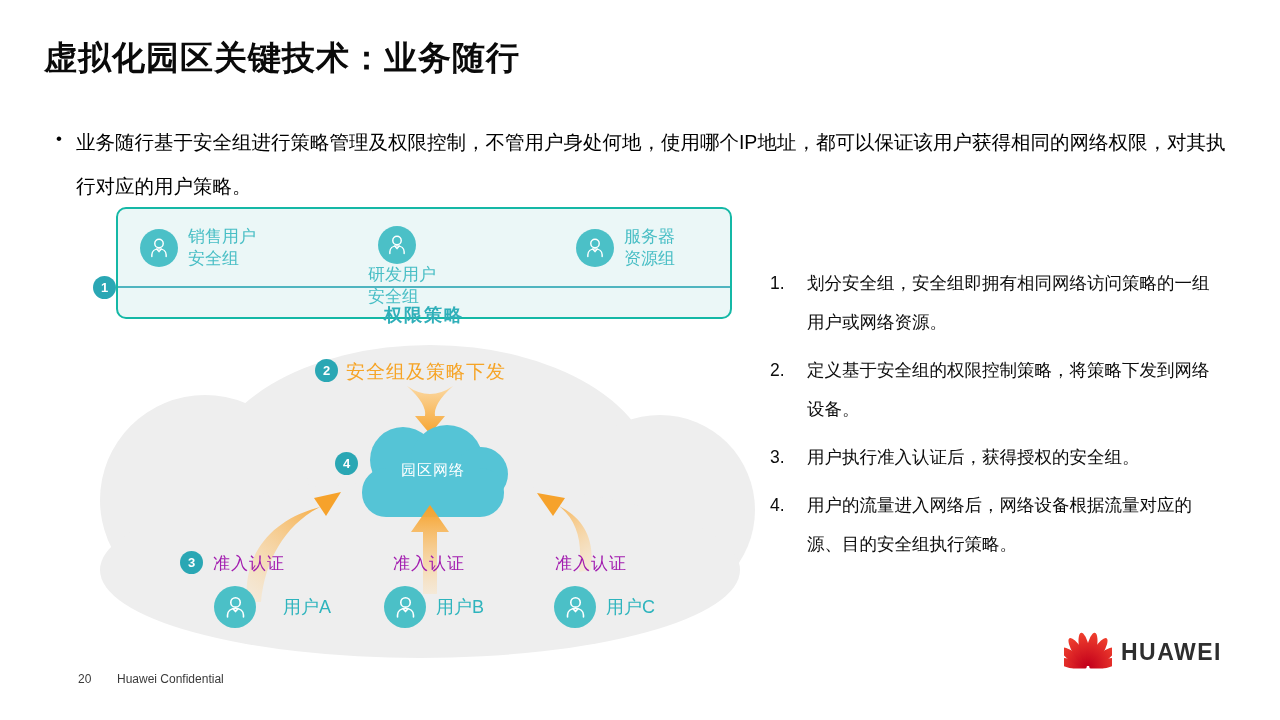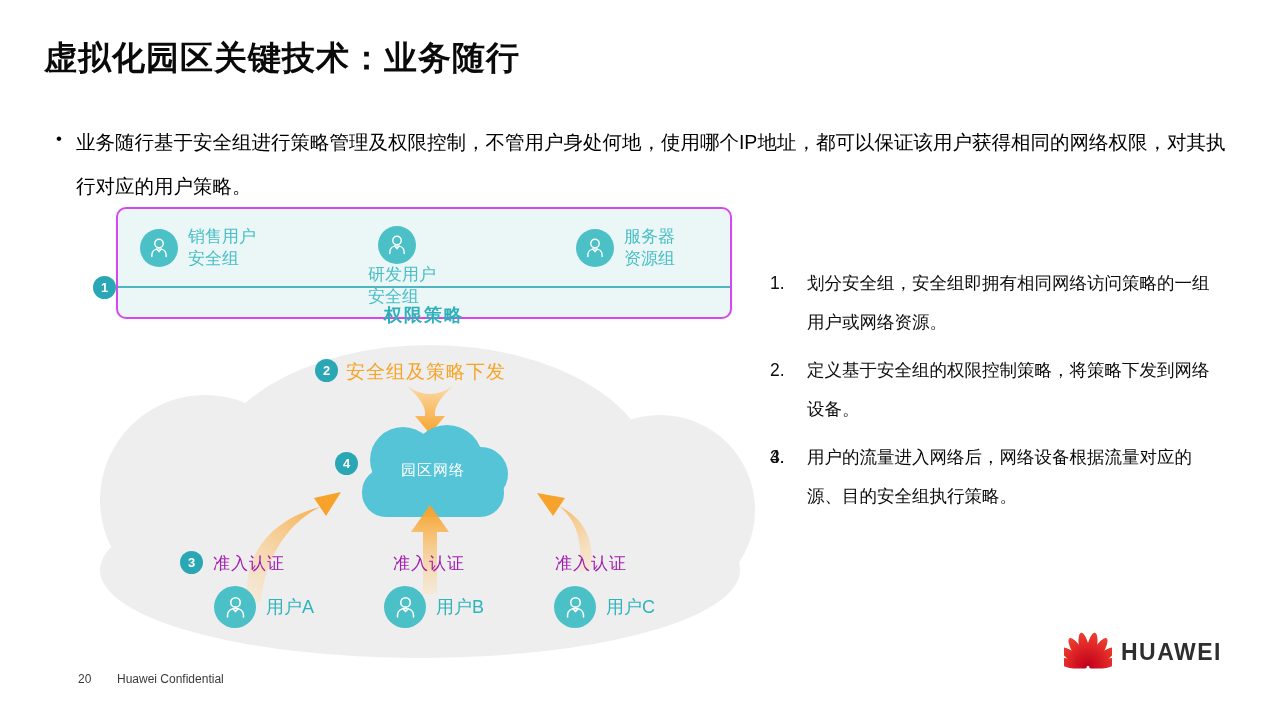--- a/index.html
+++ b/index.html
@@ -7,21 +7,21 @@
   .slide{position:relative;width:1280px;height:720px;background:#ffffff;overflow:hidden;margin:0 auto;}
 
   .title{position:absolute;left:44px;top:36px;font-size:33px;font-weight:600;color:#0a0a0a;letter-spacing:1px;}
 
   .intro{position:absolute;left:56px;top:120px;width:1178px;display:flex;}
   .intro .dot{font-size:17px;color:#000;margin:9px 14px 0 0;flex:0 0 auto;}
   .intro .txt{font-size:19.5px;line-height:44px;color:#000;}
 
   
   .policy-box{position:absolute;left:116px;top:207px;width:616px;height:112px;
-    background:#EBF7F7;border:2px solid #d946ef;border-radius:10px;box-sizing:border-box;}
+    background:#EBF7F7;border:2px solid #14b8a6;border-radius:10px;box-sizing:border-box;}
   .policy-divider{position:absolute;left:0;right:0;top:77px;border-top:2px solid #4FB5C0;}
   .group{position:absolute;top:17px;display:flex;align-items:center;}
   .group .glabel{margin-left:10px;font-size:17px;line-height:22px;color:#48BEC5;}
   .g1{left:22px;} .g2{left:240px;flex-direction:column;} .g3{left:458px;}
   .policy-label{position:absolute;left:0;right:0;top:94px;text-align:center;
     font-size:18px;font-weight:bold;color:#2FAFB9;letter-spacing:2px;}
 
   .person-icon{border-radius:50%;background:#4BC0C7;display:flex;align-items:center;justify-content:center;flex:0 0 auto;}
   .pi-38{width:38px;height:38px;} .pi-42{width:42px;height:42px;}
 
@@ -33,21 +33,21 @@
   .diagram-svg{position:absolute;left:85px;top:340px;width:670px;height:325px;z-index:1;}
 
   .step2-label{position:absolute;left:346px;top:359px;font-size:19px;color:#F6A426;z-index:4;letter-spacing:1px;}
   .cloud-label{position:absolute;left:371px;top:461px;width:124px;text-align:center;
     font-size:15px;color:#ffffff;z-index:4;letter-spacing:1px;}
   .auth-label{position:absolute;top:552px;font-size:17px;color:#a21caf;z-index:4;letter-spacing:1px;font-family:Liberation Serif, serif;}
   .auth1{left:213px;} .auth2{left:393px;} .auth3{left:555px;}
 
   .user{position:absolute;top:586px;display:flex;align-items:center;z-index:4;}
   .user .ulabel{margin-left:10px;font-size:18px;color:#2EB4BD;}
-  .user1{left:214px;} .user2{left:384px;} .user3{left:554px;}
+  .user1{left:214px;gap:17px;} .user2{left:384px;} .user3{left:554px;}
 
   
   .steps{position:absolute;left:770px;top:264px;width:448px;}
   .step{position:relative;padding-left:37px;font-size:17.5px;line-height:39px;color:#0c0c0c;margin-bottom:9px;}
   .step .num{position:absolute;left:0;top:0;}
 
   
   .page-num{position:absolute;left:78px;top:672px;font-size:12px;color:#3a3a3a;}
   .confidential{position:absolute;left:117px;top:672px;font-size:12px;color:#3a3a3a;}
   .logo{position:absolute;left:1064px;top:632px;display:flex;align-items:center;z-index:4;}
@@ -205,20 +205,21 @@
     <div class="step">
       <span class="num">1.</span>
       <span>划分安全组，安全组即拥有相同网络访问策略的一组用户或网络资源。</span>
     </div>
     <div class="step">
       <span class="num">2.</span>
       <span>定义基于安全组的权限控制策略，将策略下发到网络设备。</span>
     </div>
     <div class="step">
       <span class="num">3.</span>
+      <span>用户执行准入认证后，获得授权的安全组。</span>
     </div>
     <div class="step">
       <span class="num">4.</span>
       <span>用户的流量进入网络后，网络设备根据流量对应的源、目的安全组执行策略。</span>
     </div>
   </div>
 
   <div class="page-num">20</div>
   <div class="confidential">Huawei Confidential</div>
 

